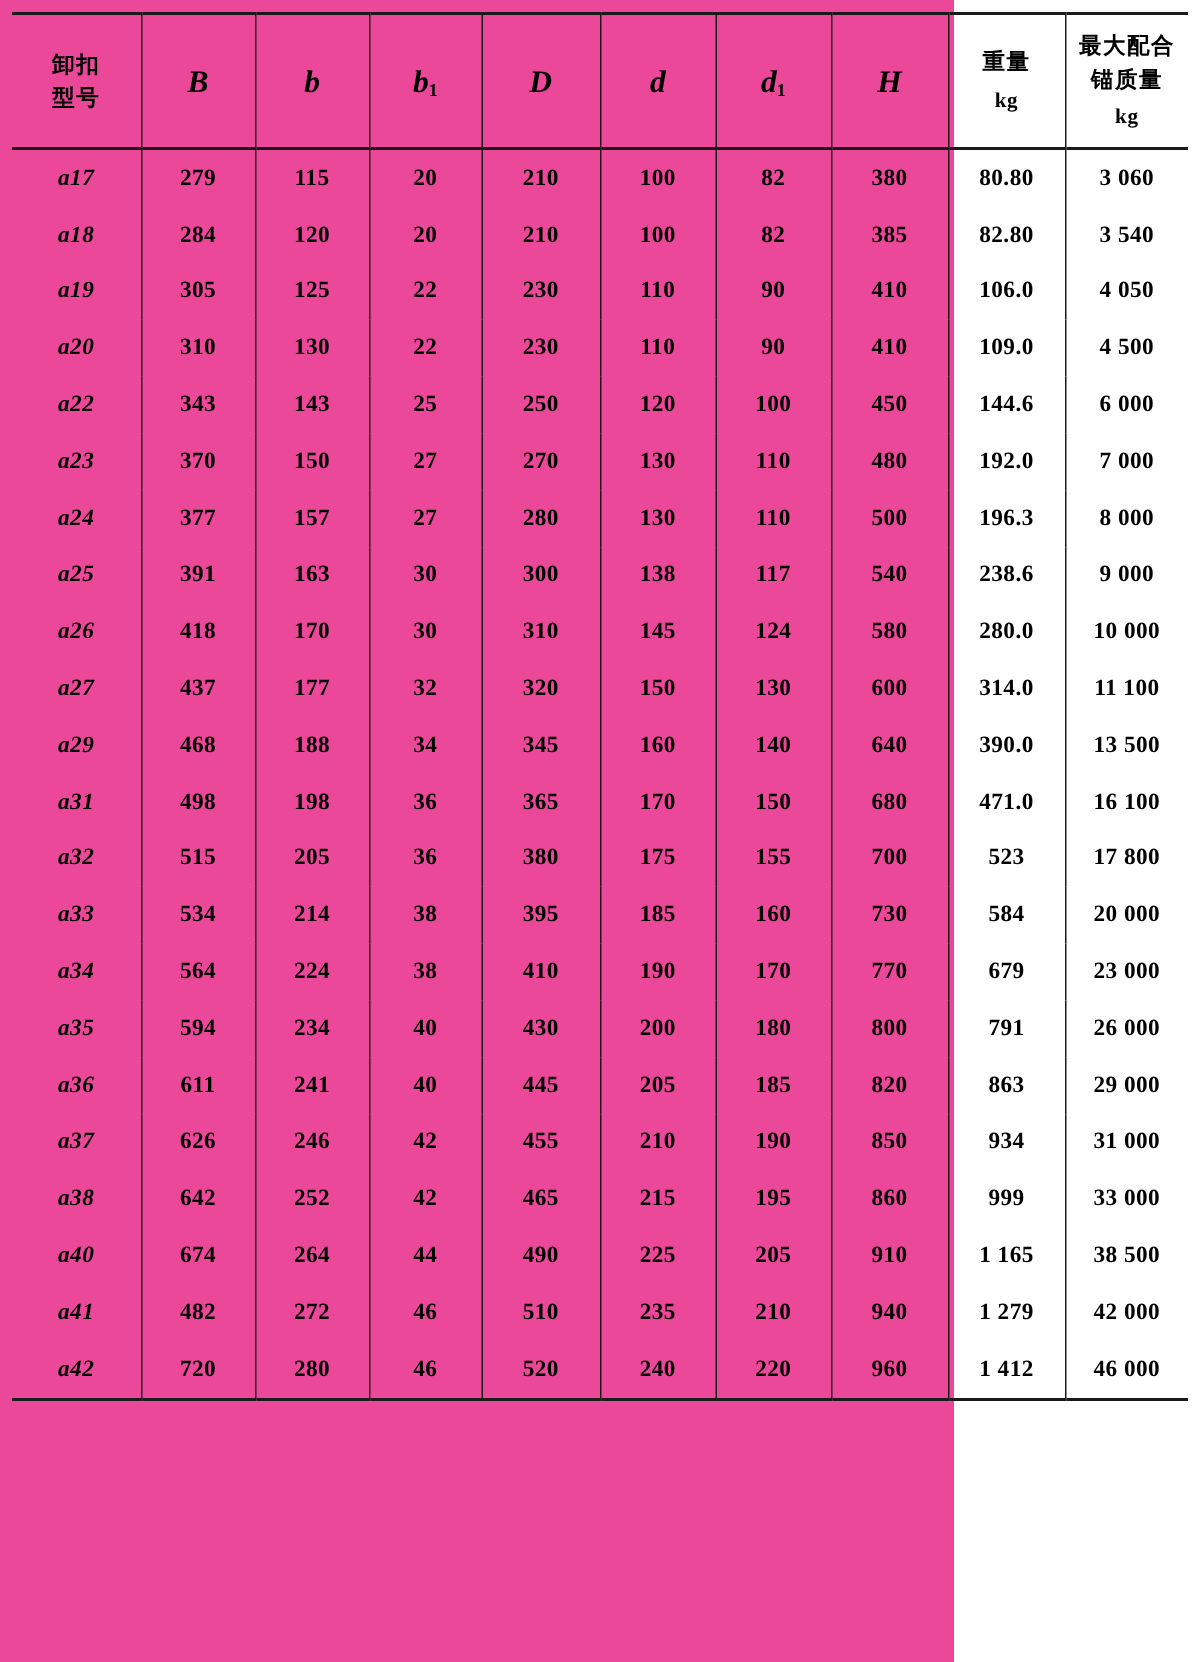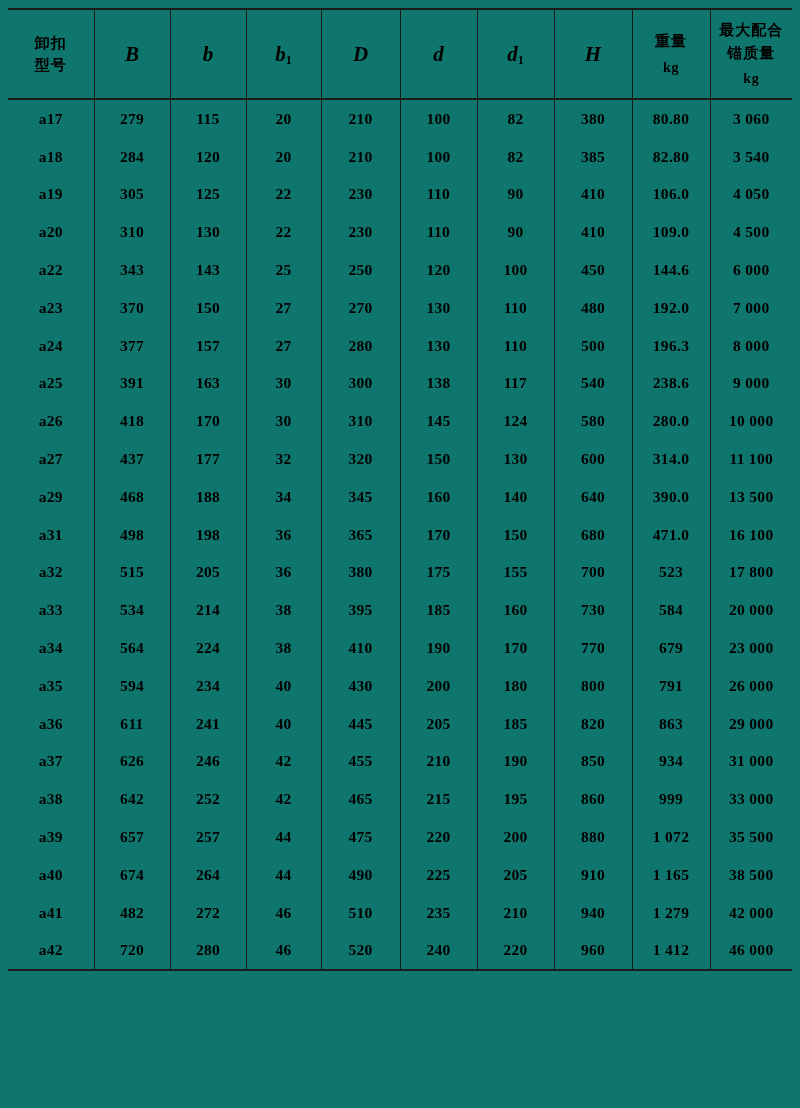--- a/index.html
+++ b/index.html
@@ -14,23 +14,23 @@
     color: #000000;
     position: relative;
     overflow: hidden;
   }
 
   
   #scan-page {
     position: absolute;
     left: 0;
     top: 0;
-    width: 800px;
+    width: 636px;
     height: 1108px;
-    background: #0f766e;
+    background: #ec4899;
   }
 
   
   #spec-table {
     position: absolute;
     left: 8px;
     top: 8px;
     width: 784px;
     border-collapse: collapse;
     table-layout: fixed;
@@ -63,20 +63,21 @@
     height: 37.8px;
     text-align: center;
     vertical-align: middle;
     padding: 0;
     font-size: 15.5px;
     font-weight: 700;
     letter-spacing: 0.3px;
   }
   #spec-table tbody td:first-child {
     border-left: none;
+    font-style: italic;
   }
   #spec-table tbody td:last-child {
     border-right: none;
   }
   #spec-table tbody tr:last-child td {
     border-bottom: 2.5px solid #1a1a1a;
   }
 
   
   .hdr-cjk {
@@ -375,32 +376,20 @@
           <td>252</td>
           <td>42</td>
           <td>465</td>
           <td>215</td>
           <td>195</td>
           <td>860</td>
           <td>999</td>
           <td>33 000</td>
         </tr>
         <tr>
-          <td class="model-cell">a39</td>
-          <td>657</td>
-          <td>257</td>
-          <td>44</td>
-          <td>475</td>
-          <td>220</td>
-          <td>200</td>
-          <td>880</td>
-          <td>1 072</td>
-          <td>35 500</td>
-        </tr>
-        <tr>
           <td class="model-cell">a40</td>
           <td>674</td>
           <td>264</td>
           <td>44</td>
           <td>490</td>
           <td>225</td>
           <td>205</td>
           <td>910</td>
           <td>1 165</td>
           <td>38 500</td>

